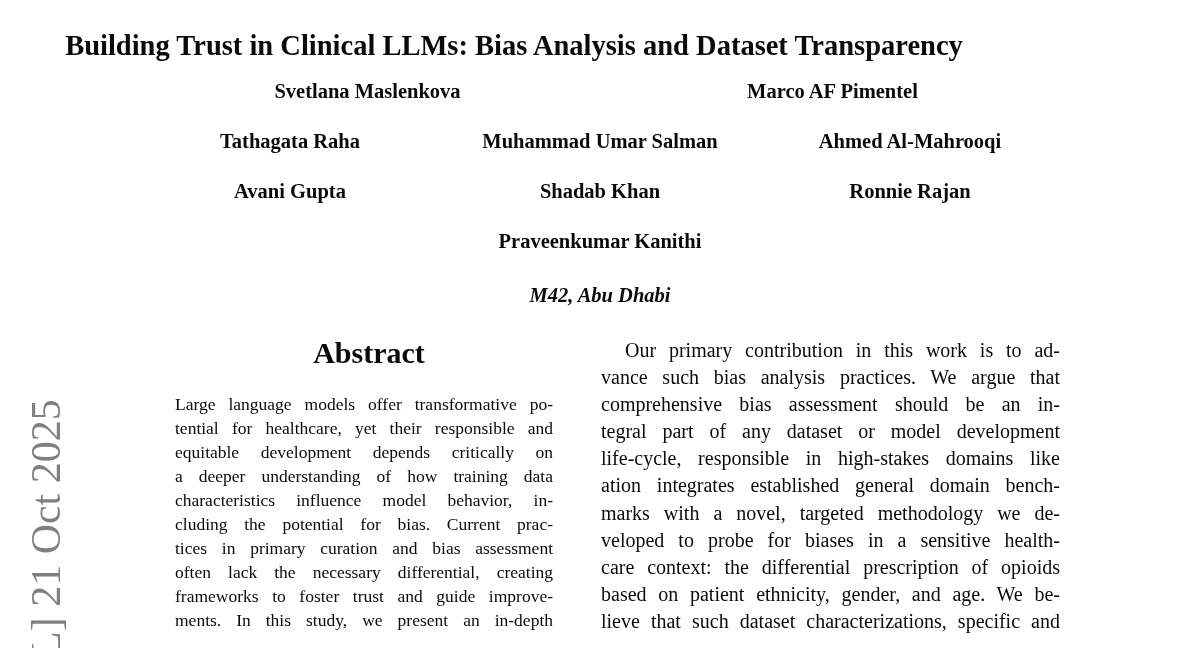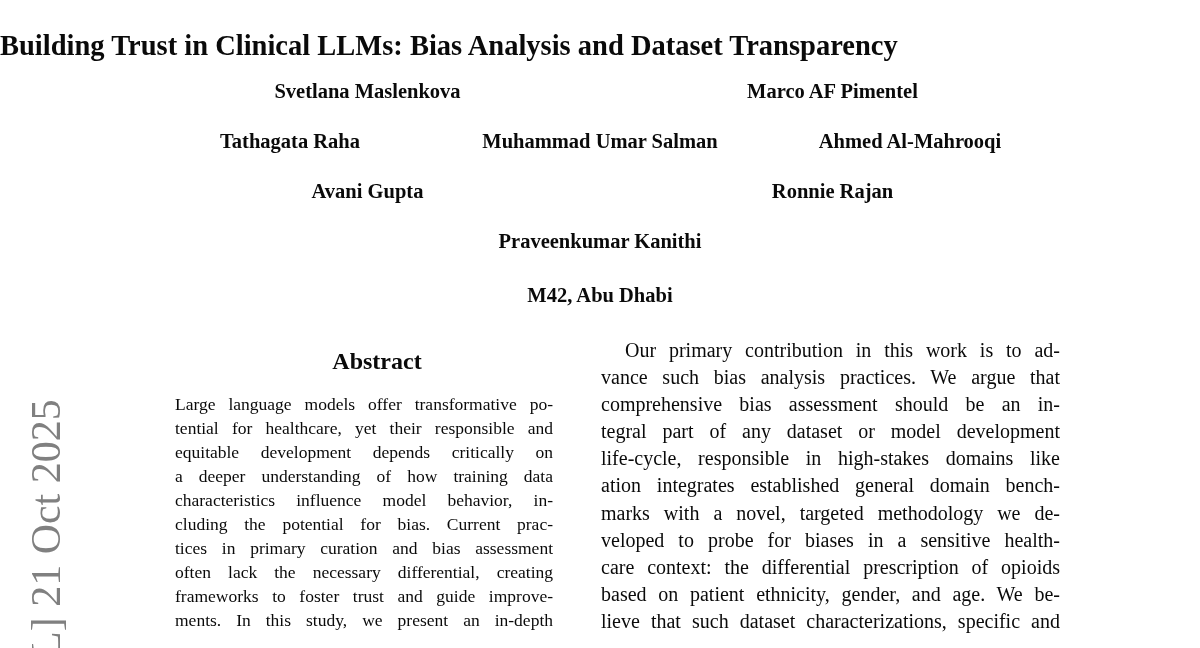--- a/index.html
+++ b/index.html
@@ -30,21 +30,21 @@
     white-space: nowrap;
   }
 
   
   .title {
     position: absolute;
     left: 0;
     top: 30px;
     width: 1028px;
     margin: 0;
-    text-align: left;
+    text-align: center;
     font-size: 28.5px;
     line-height: 32px;
     font-weight: 700;
   }
 
   
   .authors {
     position: absolute;
     left: 135px;
     top: 80px;
@@ -60,31 +60,31 @@
     flex: 1;
     text-align: center;
     font-weight: 700;
     font-size: 20.5px;
     white-space: nowrap;
   }
   .author-row.single {
     display: block;
     text-align: center;
   }
-  .affil-row { margin-top: 32px; }
+  .affil-row { margin-top: 32px; font-style: italic; }
 
   
   .abstract-heading {
     position: absolute;
     left: 140px;
     top: 337px;
     width: 450px;
-    margin: 12px;
+    margin: 4px;
     text-align: center;
-    font-size: 24px;
+    font-size: 30px;
     line-height: 24px;
     font-weight: 700;
   }
   .abstract-body {
     position: absolute;
     left: 175px;
     top: 392px;
     width: 378px;
     font-size: 17.5px;
     line-height: 24px;
@@ -123,20 +123,21 @@
       <span class="author-cell">Svetlana Maslenkova</span>
       <span class="author-cell">Marco AF Pimentel</span>
     </div>
     <div class="author-row">
       <span class="author-cell">Tathagata Raha</span>
       <span class="author-cell">Muhammad Umar Salman</span>
       <span class="author-cell">Ahmed Al-Mahrooqi</span>
     </div>
     <div class="author-row">
       <span class="author-cell">Avani Gupta</span>
+      <span class="author-cell">Shadab Khan</span>
       <span class="author-cell">Ronnie Rajan</span>
     </div>
     <div class="author-row single">
       <span class="author-cell">Praveenkumar Kanithi</span>
     </div>
     <div class="author-row single affil-row">
       <span class="author-cell">M42, Abu Dhabi</span>
     </div>
   </div>
 

